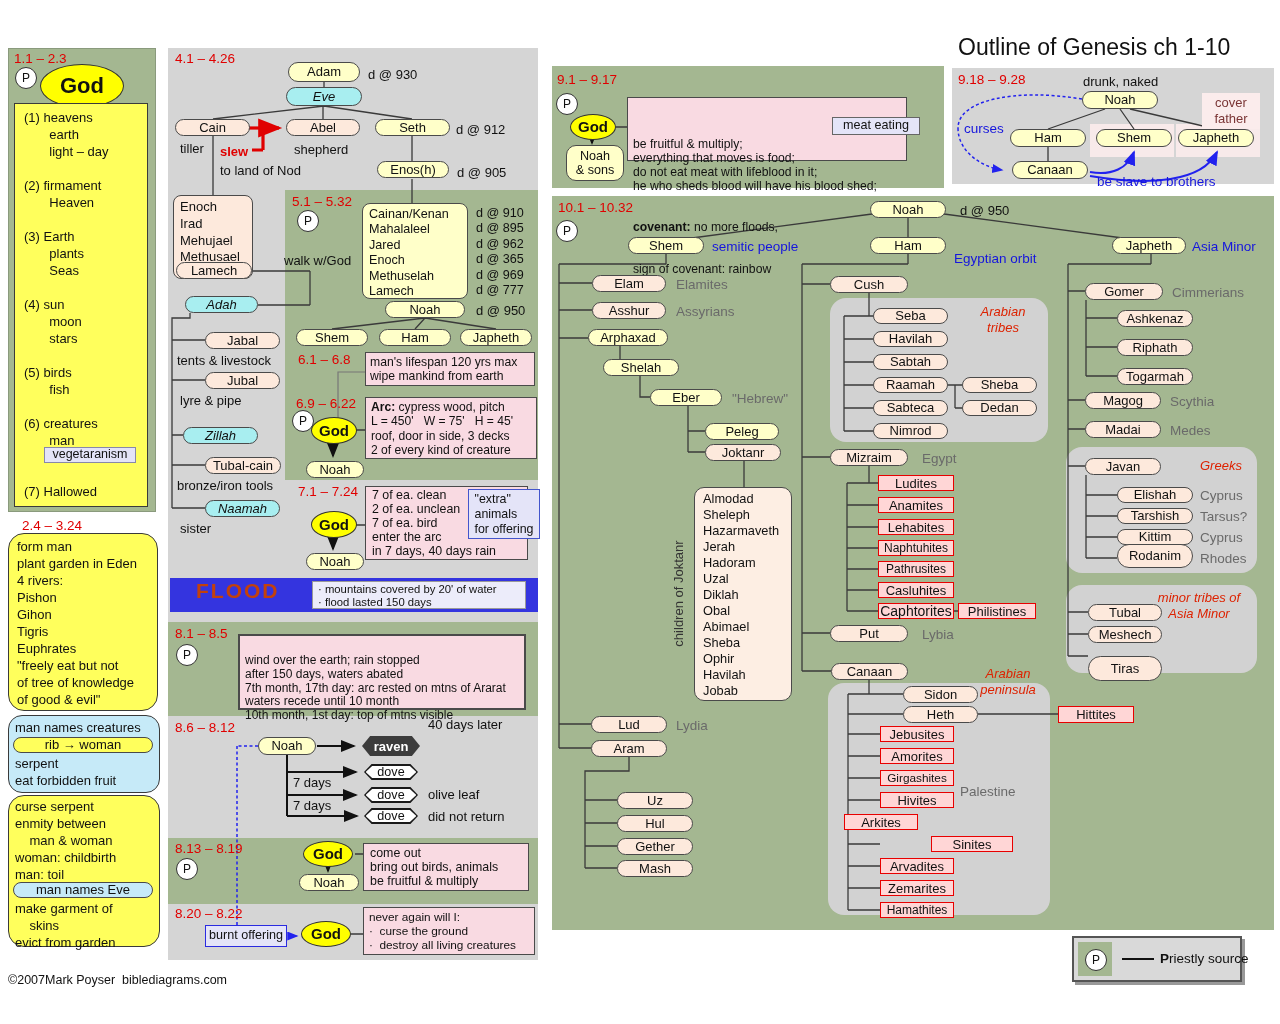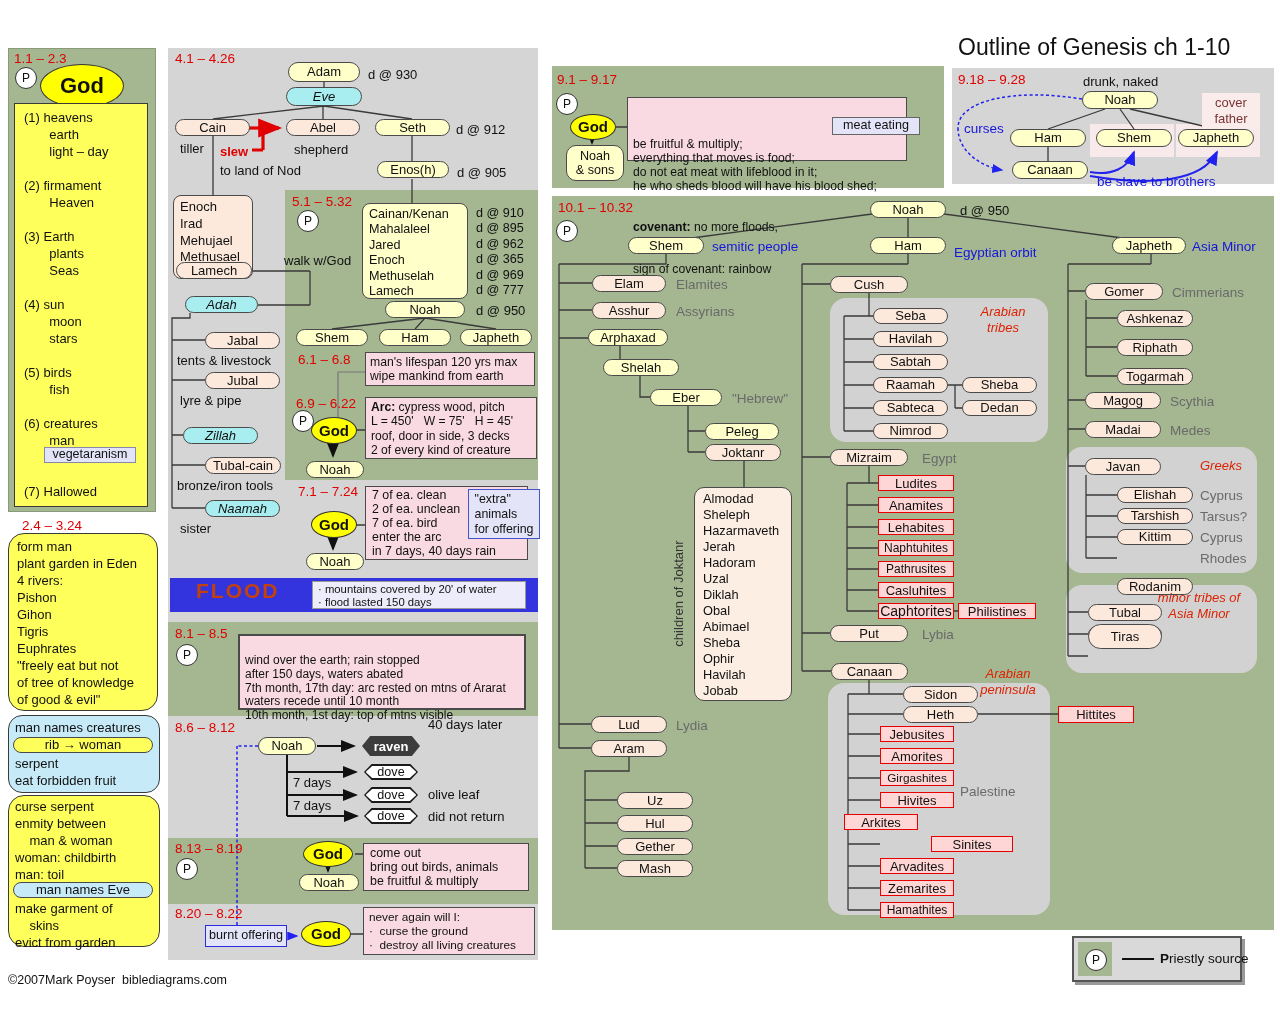--- a/index.html
+++ b/index.html
@@ -332,21 +332,21 @@
 
   <div class="t" style="left:958px;top:34px;font-size:23px;line-height:26px">Outline of Genesis ch 1-10</div>
 
   <div class="ref" style="left:558px;top:200px">10.1 – 10.32</div>
   <div class="pcirc" style="left:556px;top:220px">P</div>
   <div class="n cap cream" style="left:870px;top:201px;width:76px;height:17px">Noah</div>
   <div class="t" style="left:960px;top:202px">d @ 950</div>
   <div class="n cap cream" style="left:628px;top:237px;width:76px;height:17px">Shem</div>
   <div class="bnote" style="left:712px;top:239px">semitic people</div>
   <div class="n cap cream" style="left:870px;top:237px;width:76px;height:17px">Ham</div>
-  <div class="bnote" style="left:954px;top:245px">Egyptian orbit</div>
+  <div class="bnote" style="left:954px;top:251px">Egyptian orbit</div>
   <div class="n cap cream" style="left:1112px;top:237px;width:74px;height:17px">Japheth</div>
   <div class="bnote" style="left:1192px;top:239px">Asia Minor</div>
 
   <div class="n cap pink" style="left:592px;top:275px;width:74px;height:17px">Elam</div>
   <div class="gnote" style="left:676px;top:277px">Elamites</div>
   <div class="n cap pink" style="left:592px;top:302px;width:74px;height:17px">Asshur</div>
   <div class="gnote" style="left:676px;top:304px">Assyrians</div>
   <div class="n cap cream" style="left:588px;top:329px;width:80px;height:17px">Arphaxad</div>
   <div class="n cap cream" style="left:603px;top:359px;width:76px;height:17px">Shelah</div>
   <div class="n cap cream" style="left:650px;top:389px;width:72px;height:17px">Eber</div>
@@ -425,27 +425,27 @@
   <div class="n cap pink" style="left:1085px;top:421px;width:76px;height:17px">Madai</div>
   <div class="gnote" style="left:1170px;top:423px">Medes</div>
   <div class="n cap pink" style="left:1085px;top:458px;width:76px;height:17px">Javan</div>
   <div class="rednote" style="left:1200px;top:458px">Greeks</div>
   <div class="n cap pink" style="left:1117px;top:487px;width:76px;height:16px">Elishah</div>
   <div class="gnote" style="left:1200px;top:488px">Cyprus</div>
   <div class="n cap pink" style="left:1117px;top:508px;width:76px;height:16px">Tarshish</div>
   <div class="gnote" style="left:1200px;top:509px">Tarsus?</div>
   <div class="n cap pink" style="left:1117px;top:529px;width:76px;height:16px">Kittim</div>
   <div class="gnote" style="left:1200px;top:530px">Cyprus</div>
-  <div class="n cap pink" style="left:1117px;top:578px;width:76px;height:17px">Rodanim</div>
+  <div class="n cap pink" style="left:1117px;top:544px;width:76px;height:24px">Rodanim</div>
   <div class="gnote" style="left:1200px;top:551px">Rhodes</div>
   <div class="rednote" style="left:1145px;top:590px;width:108px">minor tribes of
 Asia Minor</div>
   <div class="n cap pink" style="left:1088px;top:604px;width:74px;height:17px">Tubal</div>
   <div class="n cap pink" style="left:1088px;top:626px;width:74px;height:17px">Meshech</div>
-  <div class="n cap pink" style="left:1088px;top:624px;width:74px;height:25px">Tiras</div>
+  <div class="n cap pink" style="left:1088px;top:656px;width:74px;height:25px">Tiras</div>
 
   <div style="position:absolute;z-index:4;left:1072px;top:936px;width:166px;height:42px;background:#d9d9d9;border:2px solid #555;box-shadow:3px 3px 0 #999">
     <div style="position:absolute;left:4px;top:4px;width:34px;height:34px;background:#a4b791"></div>
     <div class="pcirc" style="left:11px;top:11px">P</div>
     <div style="position:absolute;left:48px;top:20px;width:32px;height:2px;background:#111"></div>
     <div style="position:absolute;left:86px;top:13px;font-size:13.5px;white-space:pre"><span class="b">P</span><span>riestly source</span></div>
   </div>
 
 </div>
 

